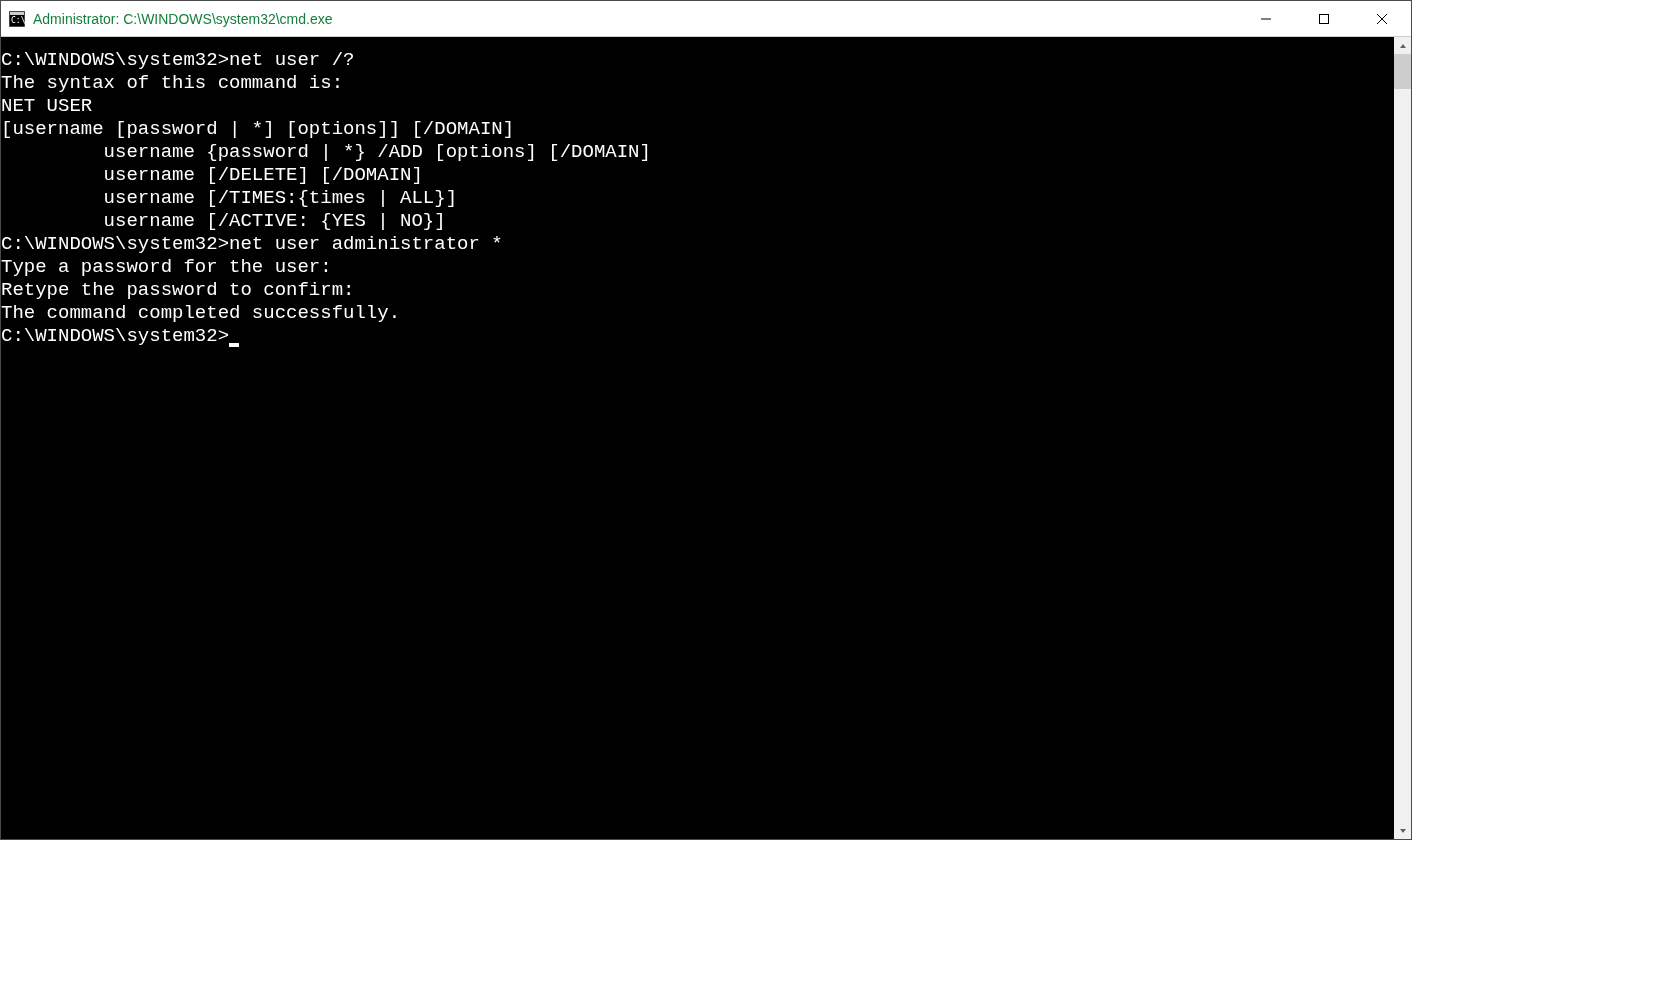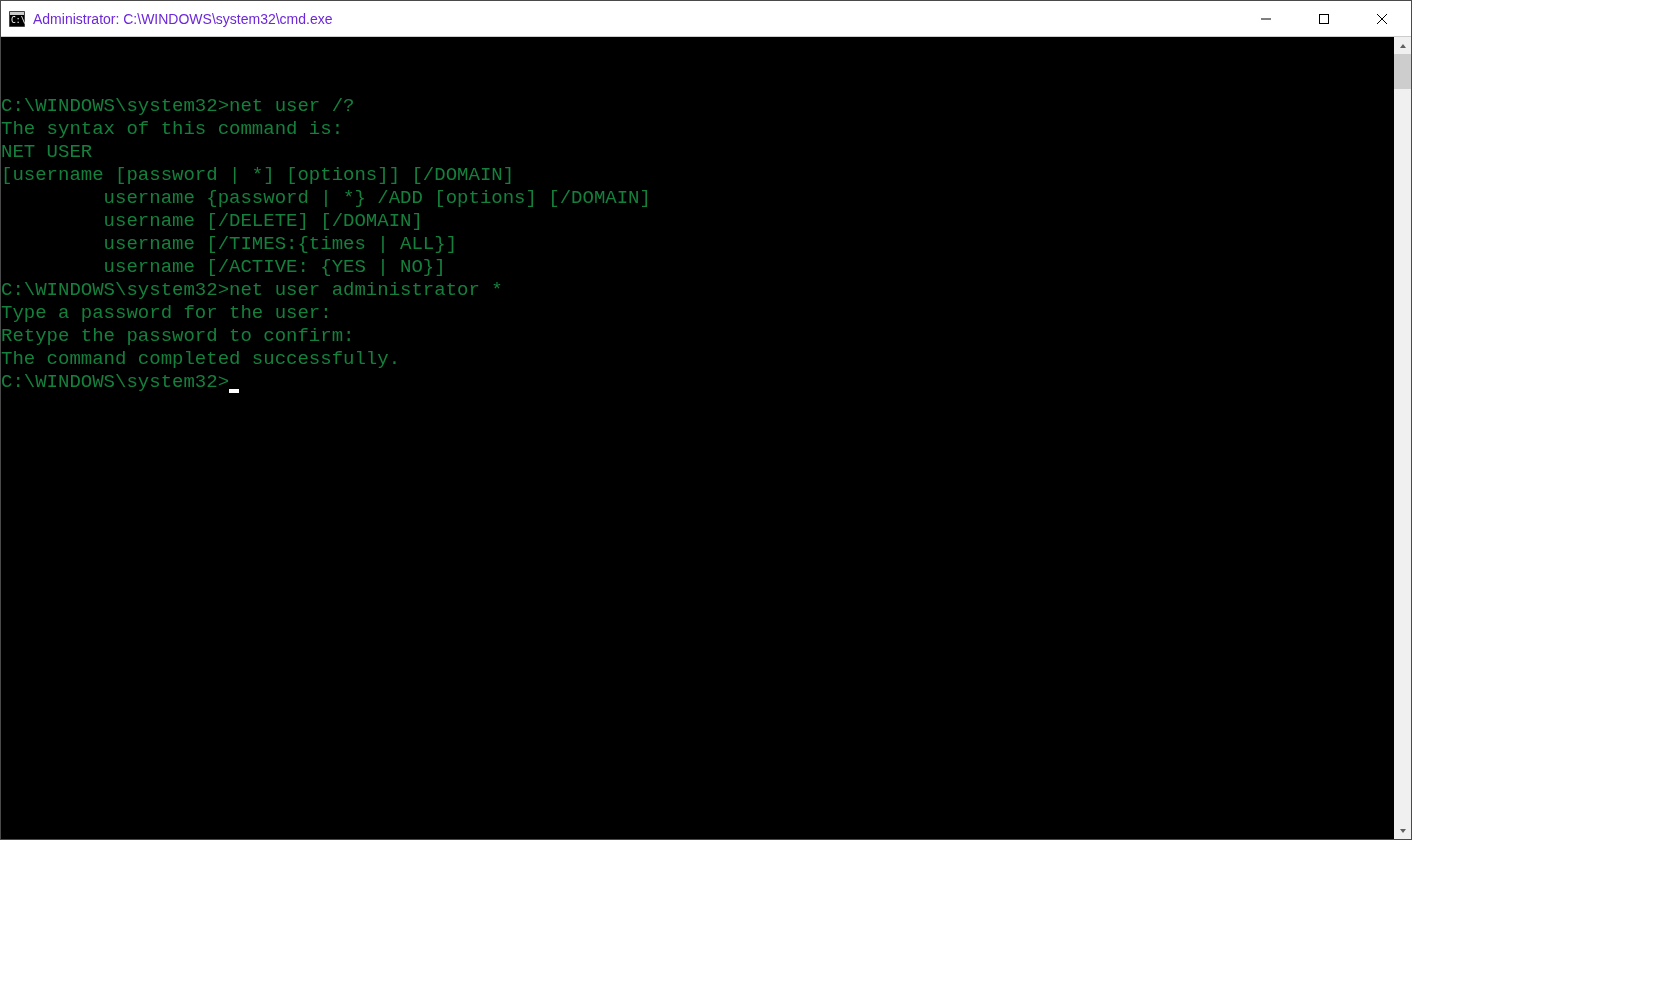--- a/index.html
+++ b/index.html
@@ -43,21 +43,21 @@
       display: flex;
       align-items: center;
       justify-content: center;
     }
     .app-icon svg {
       width: 16px;
       height: 16px;
     }
     .title-text {
       font-size: 14px;
-      color: #6d28d9;
+      color: #15803d;
     }
     .titlebar-right {
       display: flex;
       height: 100%;
     }
     .win-btn {
       width: 58px;
       height: 100%;
       display: flex;
       align-items: center;
@@ -72,29 +72,28 @@
     }
     .content-area {
       flex: 1;
       display: flex;
       background: #000;
       position: relative;
     }
     .terminal {
       flex: 1;
       background: #000;
-      color: #15803d;
+      color: #ffffff;
       font-family: Consolas, "Courier New", monospace;
       font-size: 19px;
       line-height: 23px;
       padding: 12px 0 0 0;
       white-space: pre;
       overflow: hidden;
       position: relative;
-      margin-top: 46px;
     }
     .terminal-line {
       display: block;
     }
     .cursor {
       display: inline-block;
       width: 10px;
       height: 4px;
       background: #ffffff;
       vertical-align: bottom;

